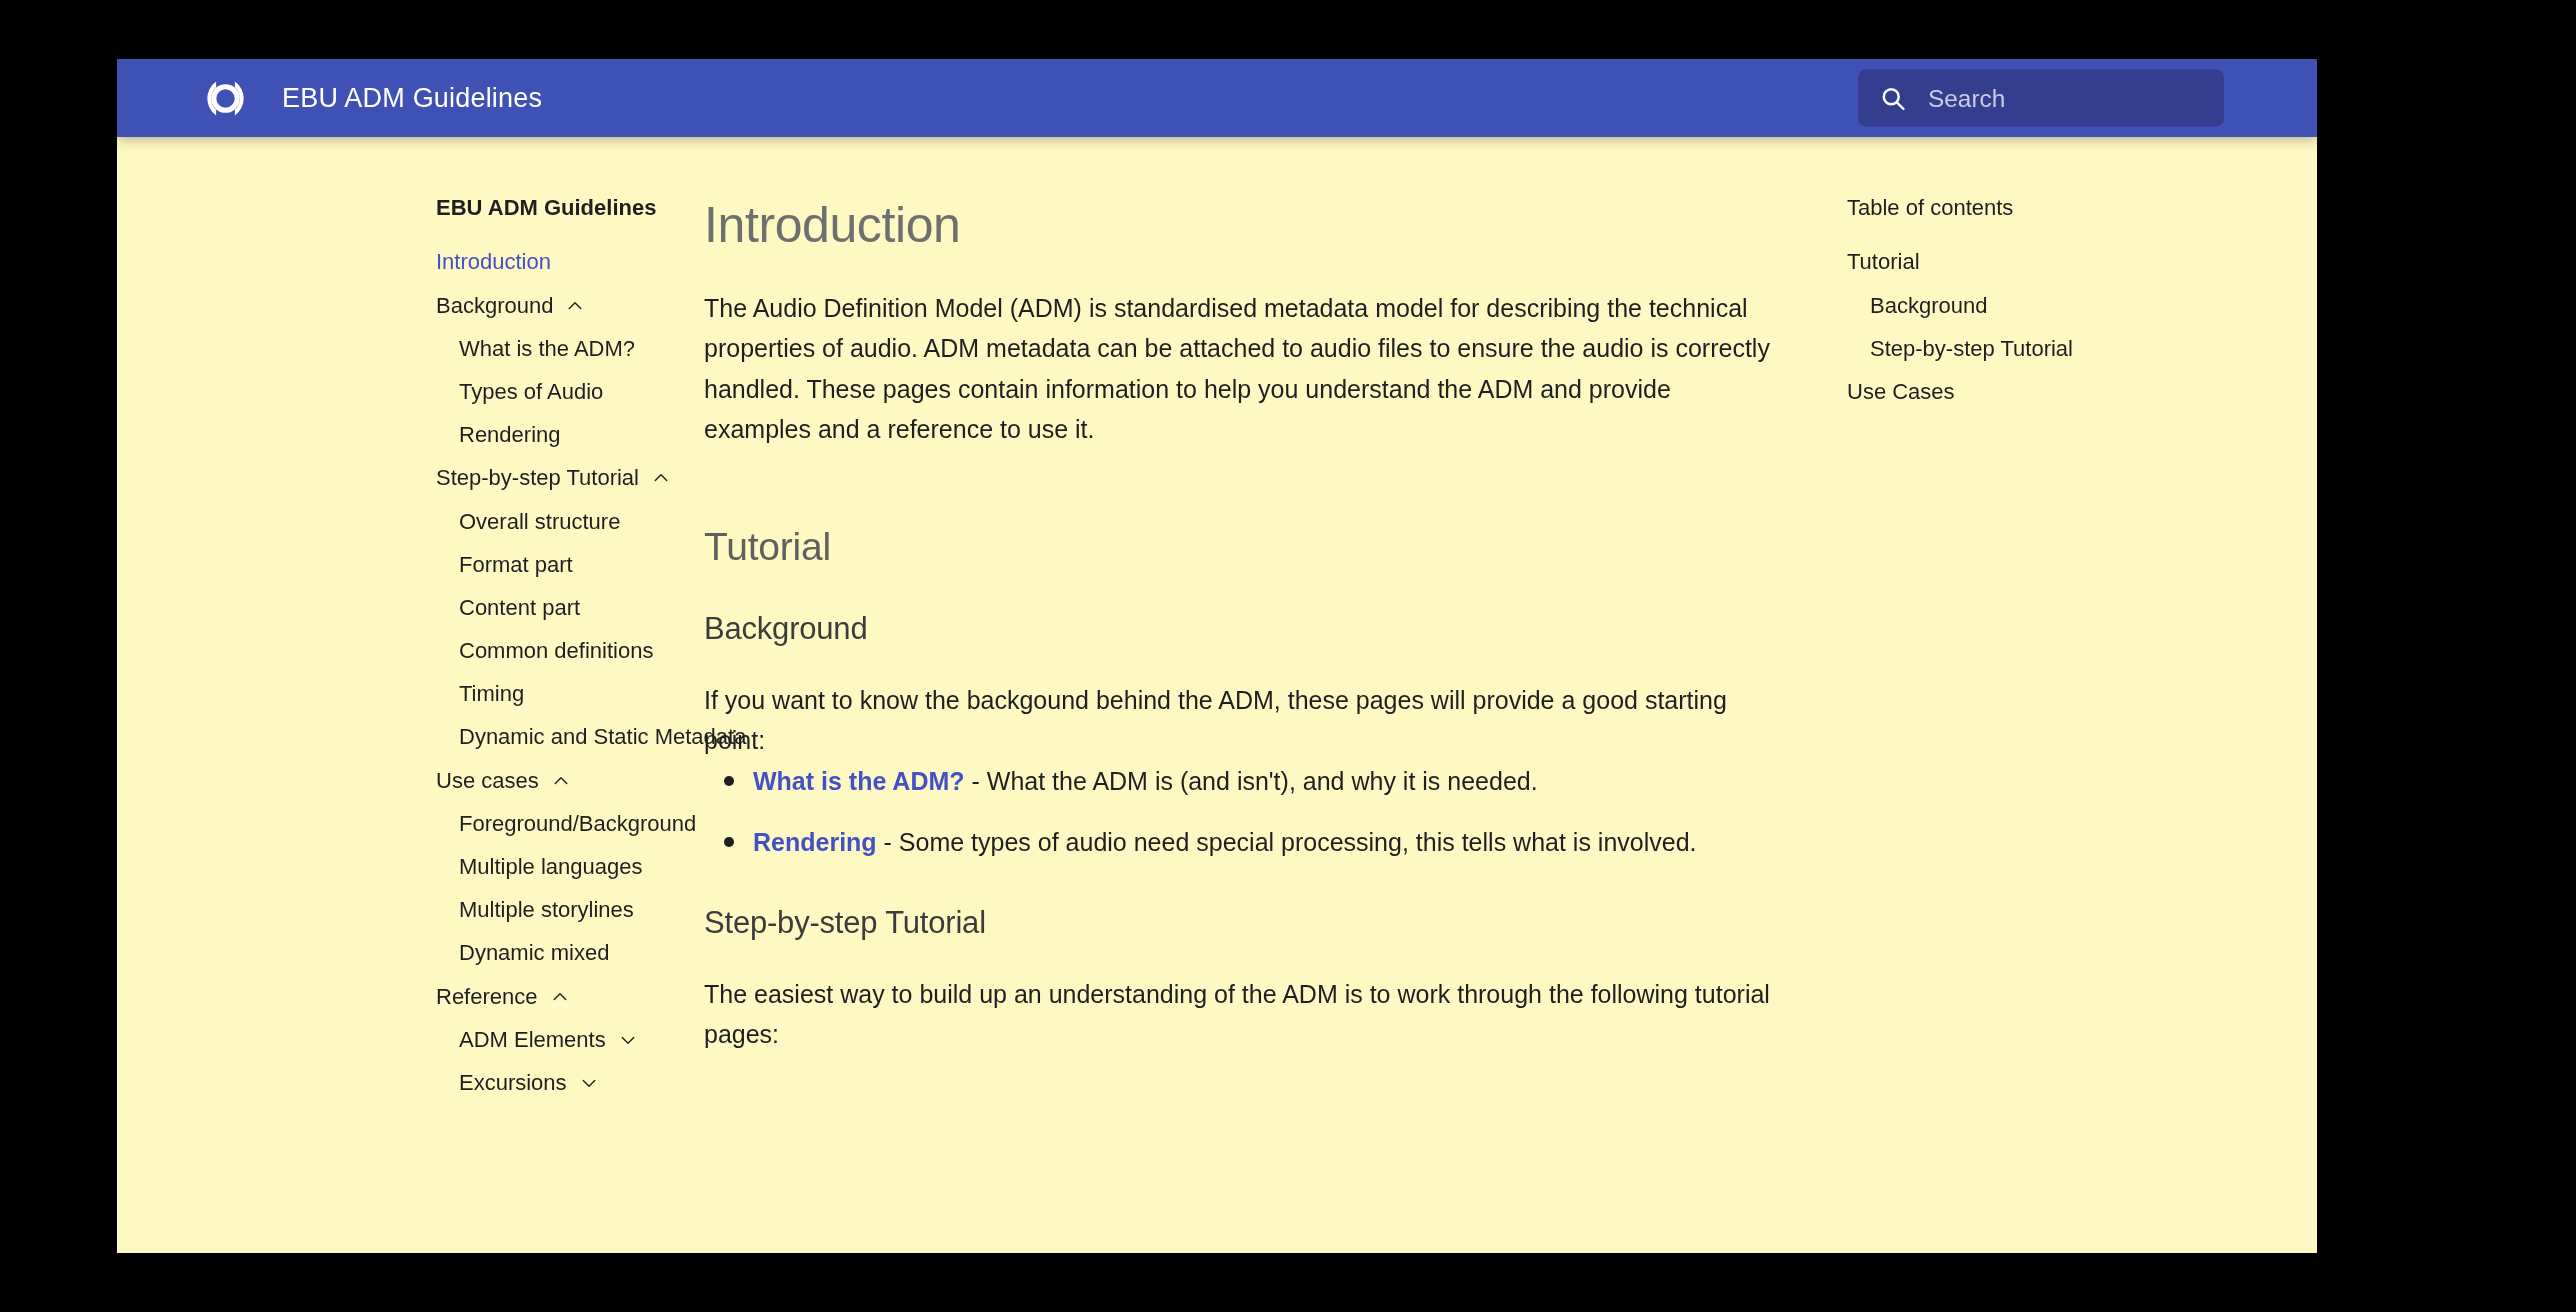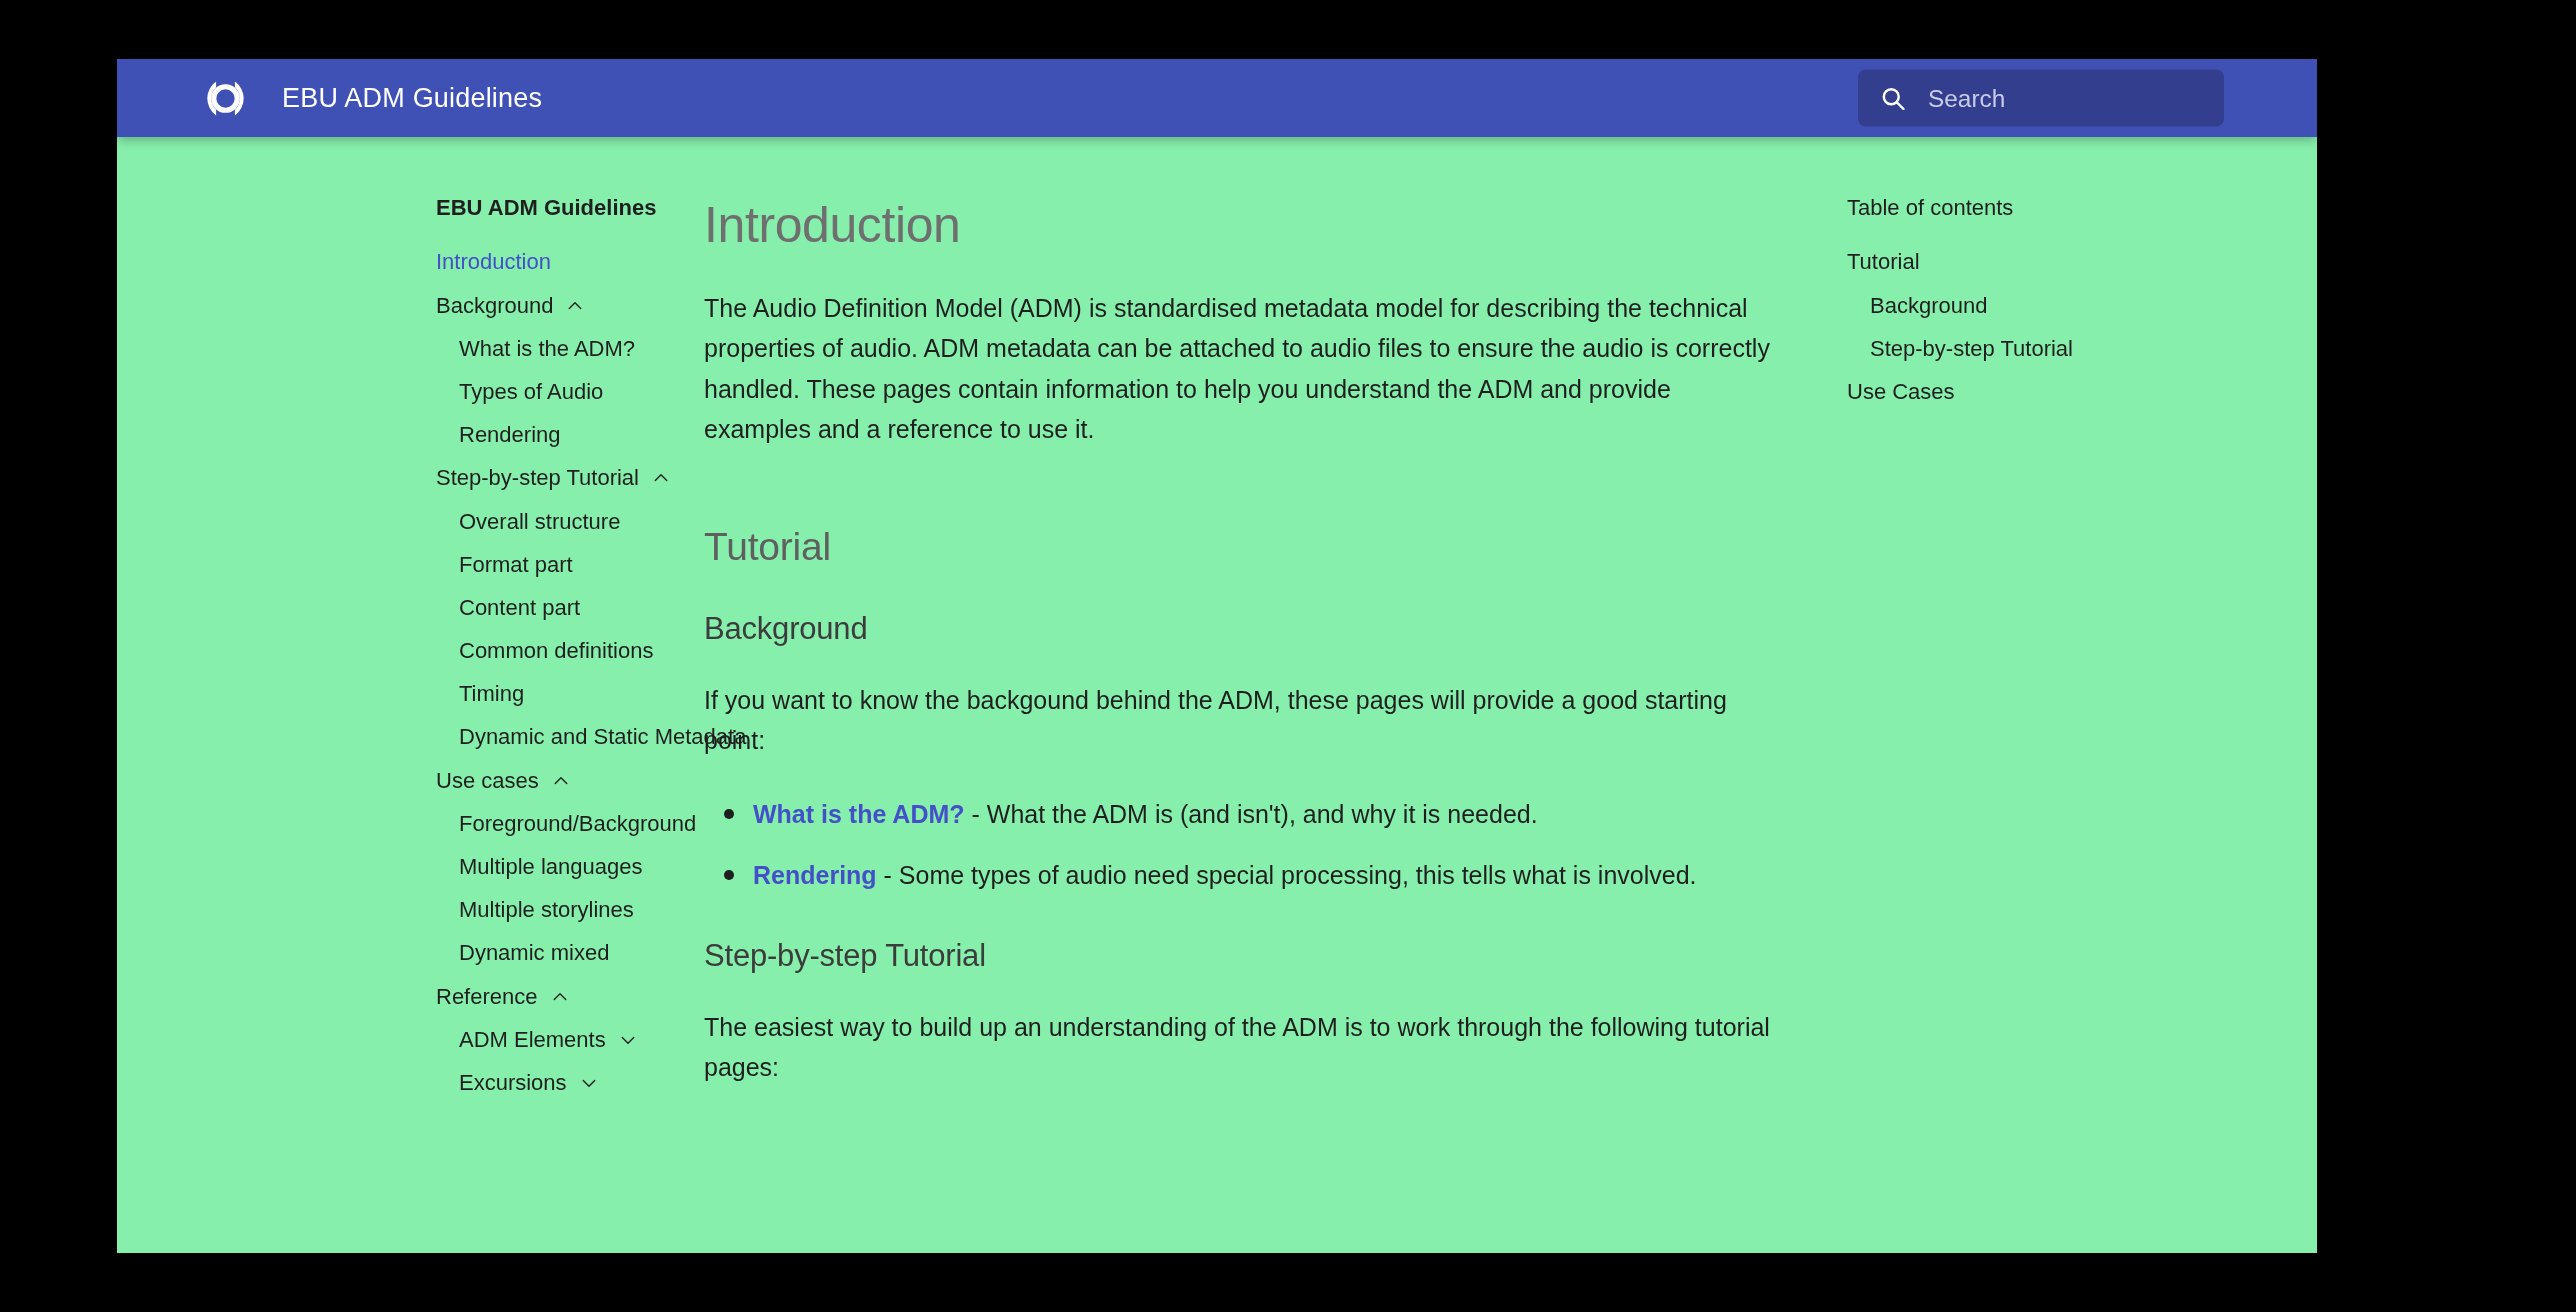--- a/index.html
+++ b/index.html
@@ -6,21 +6,21 @@
   html, body {
     width: 2576px; height: 1312px;
     background: #000000;
     font-family: "Liberation Sans", sans-serif;
     overflow: hidden;
   }
   #page {
     position: absolute;
     left: 117px; top: 59px;
     width: 2200px; height: 1194px;
-    background: #86efac;
+    background: #fef9c3;
     overflow: hidden;
   }
 
   
   #header {
     position: relative;
     height: 78px;
     background: #3f51b5;
     display: flex;
     align-items: center;
@@ -134,21 +134,20 @@
     margin-top: 42px;
     letter-spacing: -0.2px;
   }
   #main p {
     font-size: 25px;
     line-height: 1.62;
     color: #1f1f1f;
     margin-top: 33px;
   }
   #main ul {
-    margin-top: 33px;
     padding-left: 49px;
     list-style: none;
   }
   #main ul li {
     font-size: 25px;
     line-height: 1.62;
     color: #1f1f1f;
     margin-bottom: 21px;
     position: relative;
   }

